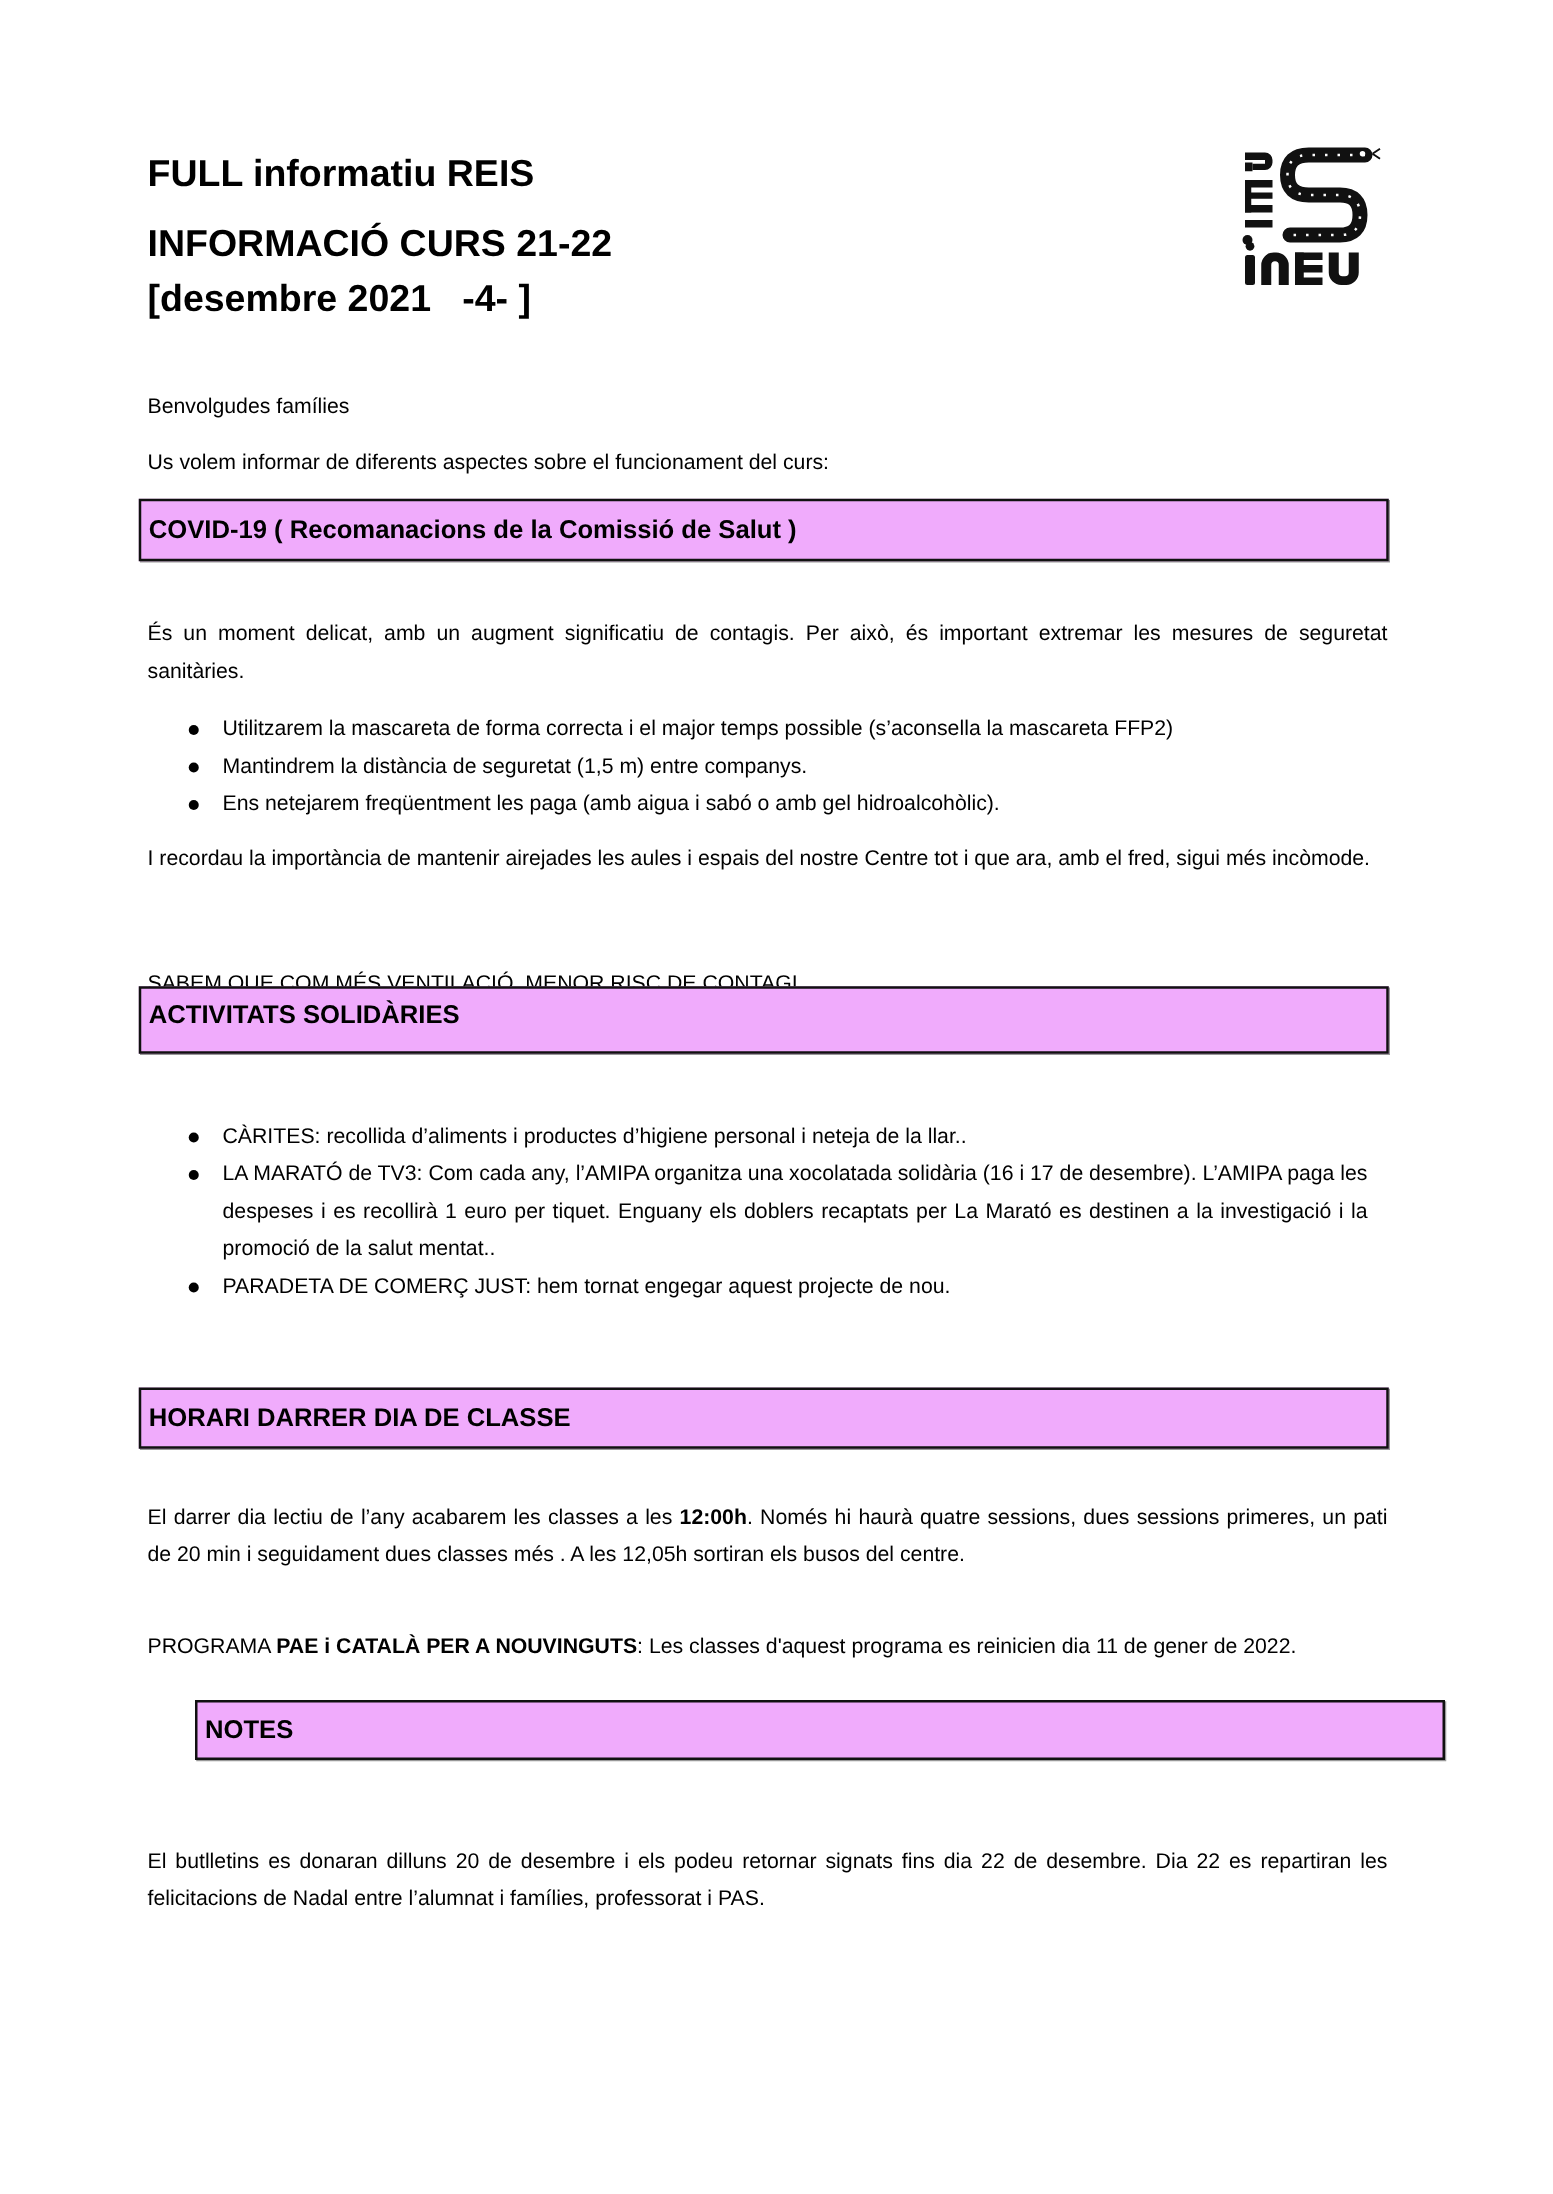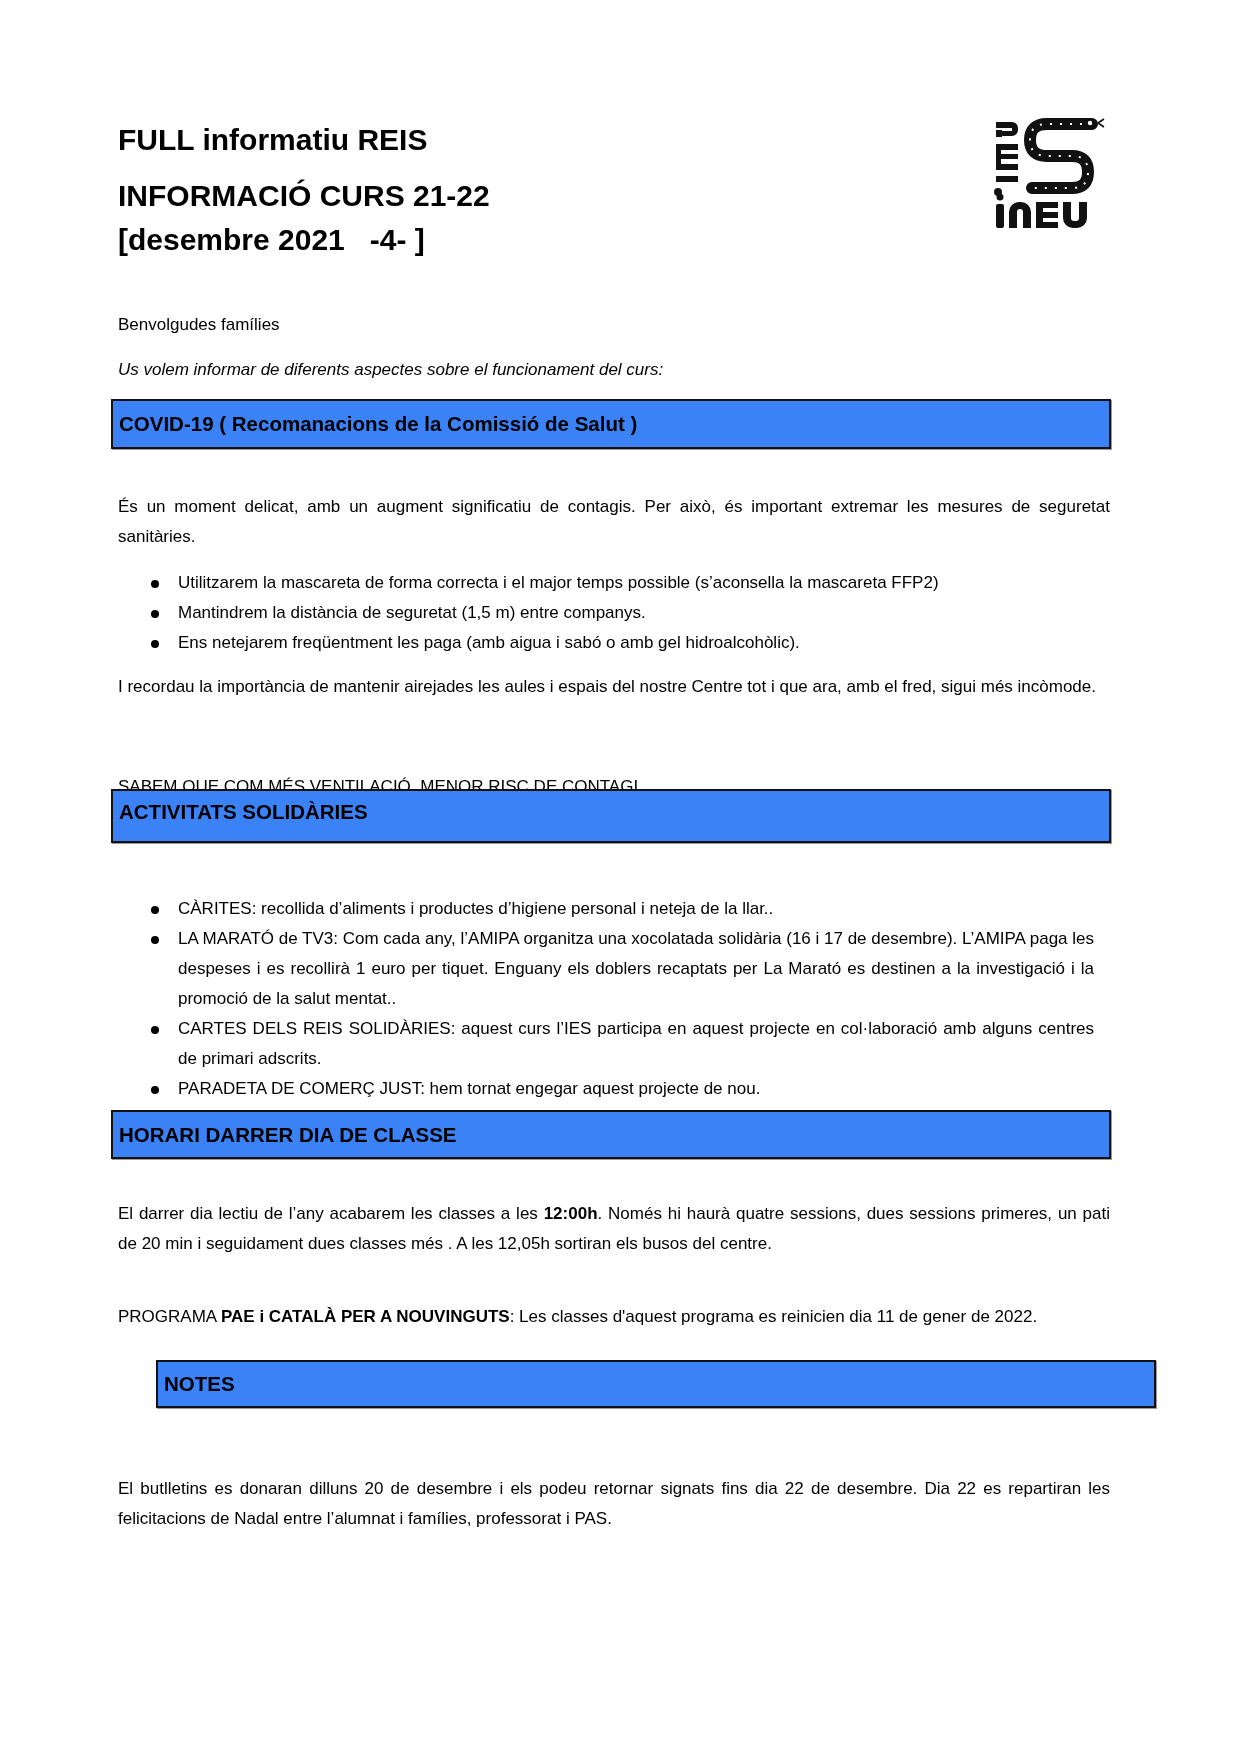--- a/index.html
+++ b/index.html
@@ -2,21 +2,21 @@
 <html><head>
 <meta charset="utf-8">
 <style>
   html, body { margin: 0; padding: 0; background: #ffffff; }
   body { width: 1242px; height: 1755px; position: relative; overflow: hidden;
          font-family: "Liberation Sans", sans-serif; color: #000; }
   .title { position: absolute; left: 118px; font-weight: bold; font-size: 30px; line-height: 36px; white-space: nowrap; }
   .logo { position: absolute; left: 992px; top: 112px; width: 118px; height: 118px; }
   .body-text { position: absolute; left: 118px; width: 992px; font-size: 17px; line-height: 30px; }
   .just { text-align: justify; text-align-last: left; }
-  .section-box { position: absolute; left: 111px; width: 1000px; background: #3b82f6;
+  .section-box { position: absolute; left: 111px; width: 1000px; background: #f0abfc;
                  border: 2px solid #111; box-shadow: 1px 1px 0 #999; box-sizing: border-box; }
   .section-box span { position: absolute; left: 6px; font-weight: bold; font-size: 20.5px; white-space: nowrap; }
   ul.bullets { list-style: none; margin: 16px; padding: 0; }
   ul.bullets li { position: relative; padding-left: 44px; text-align: justify; text-align-last: left; }
   ul.bullets li::before { content: ""; position: absolute; left: 17px; top: 12px; width: 8px; height: 8px;
                           border-radius: 50%; background: #000; }
   b { font-weight: bold; }
 </style>
 </head>
 <body>
@@ -58,21 +58,21 @@
       <rect x="44" y="90" width="22" height="6"></rect>
       <rect x="44" y="90" width="7" height="26"></rect>
       <rect x="44" y="100" width="22" height="6"></rect>
       <rect x="44" y="110" width="22" height="6"></rect>
       <path d="M71 90 h8 v16 a3 3 0 0 0 3 3 h2 a3 3 0 0 0 3 -3 V90 h8 v16 a10 10 0 0 1 -10 10 h-4 a10 10 0 0 1 -10 -10z"></path>
     </g>
   </svg>
 </div>
 
 <div class="body-text" style="top:310px;">Benvolgudes famílies</div>
-<div class="body-text" style="top:355px;font-style:italic;">Us volem informar de diferents aspectes sobre el funcionament del curs:</div>
+<div class="body-text" style="top:355px;">Us volem informar de diferents aspectes sobre el funcionament del curs:</div>
 
 <div class="section-box" style="top:399px; height:50px;">
   <span style="top:11px;">COVID-19 ( Recomanacions de la Comissió de Salut )</span>
 </div>
 
 <div class="body-text just" style="top:492px;">És un moment delicat, amb un augment significatiu de contagis. Per això, és important extremar les mesures de seguretat sanitàries.</div>
 <div class="body-text" style="top:552px;">
   <ul class="bullets">
     <li>Utilitzarem la mascareta de forma correcta i el major temps possible (s’aconsella la mascareta FFP2)</li>
     <li>Mantindrem la distància de seguretat (1,5 m) entre companys.</li>
@@ -83,21 +83,20 @@
 <div class="body-text" style="top:772px; font-weight:normal;">SABEM QUE COM MÉS VENTILACIÓ, MENOR RISC DE CONTAGI.</div>
 
 <div class="section-box" style="top:789px; height:54px;">
   <span style="top:9px;">ACTIVITATS SOLIDÀRIES</span>
 </div>
 
 <div class="body-text" style="top:878px;">
   <ul class="bullets">
     <li>CÀRITES: recollida d’aliments i productes d’higiene personal i neteja de la llar..</li>
     <li>LA MARATÓ de TV3: Com cada any, l’AMIPA organitza una xocolatada solidària (16 i 17 de desembre). L’AMIPA paga les despeses i  es recollirà 1 euro per tiquet. Enguany els doblers recaptats per La Marató es destinen a la investigació i la promoció de la salut mentat..</li>
-    <li>CARTES DELS REIS SOLIDÀRIES: aquest curs l’IES participa en aquest projecte en col·laboració amb alguns centres de primari adscrits.</li>
     <li>PARADETA DE COMERÇ JUST: hem tornat  engegar aquest projecte de nou.</li>
   </ul>
 </div>
 
 <div class="section-box" style="top:1110px; height:49px;">
   <span style="top:11px;">HORARI DARRER DIA DE CLASSE</span>
 </div>
 
 <div class="body-text just" style="top:1199px;"><span>El darrer dia lectiu de l’any acabarem les classes a les </span><b>12:00h</b><span>. Només hi haurà quatre sessions, dues sessions primeres, un pati de 20 min i seguidament dues classes més . A les 12,05h sortiran els busos del centre.</span></div>
 

